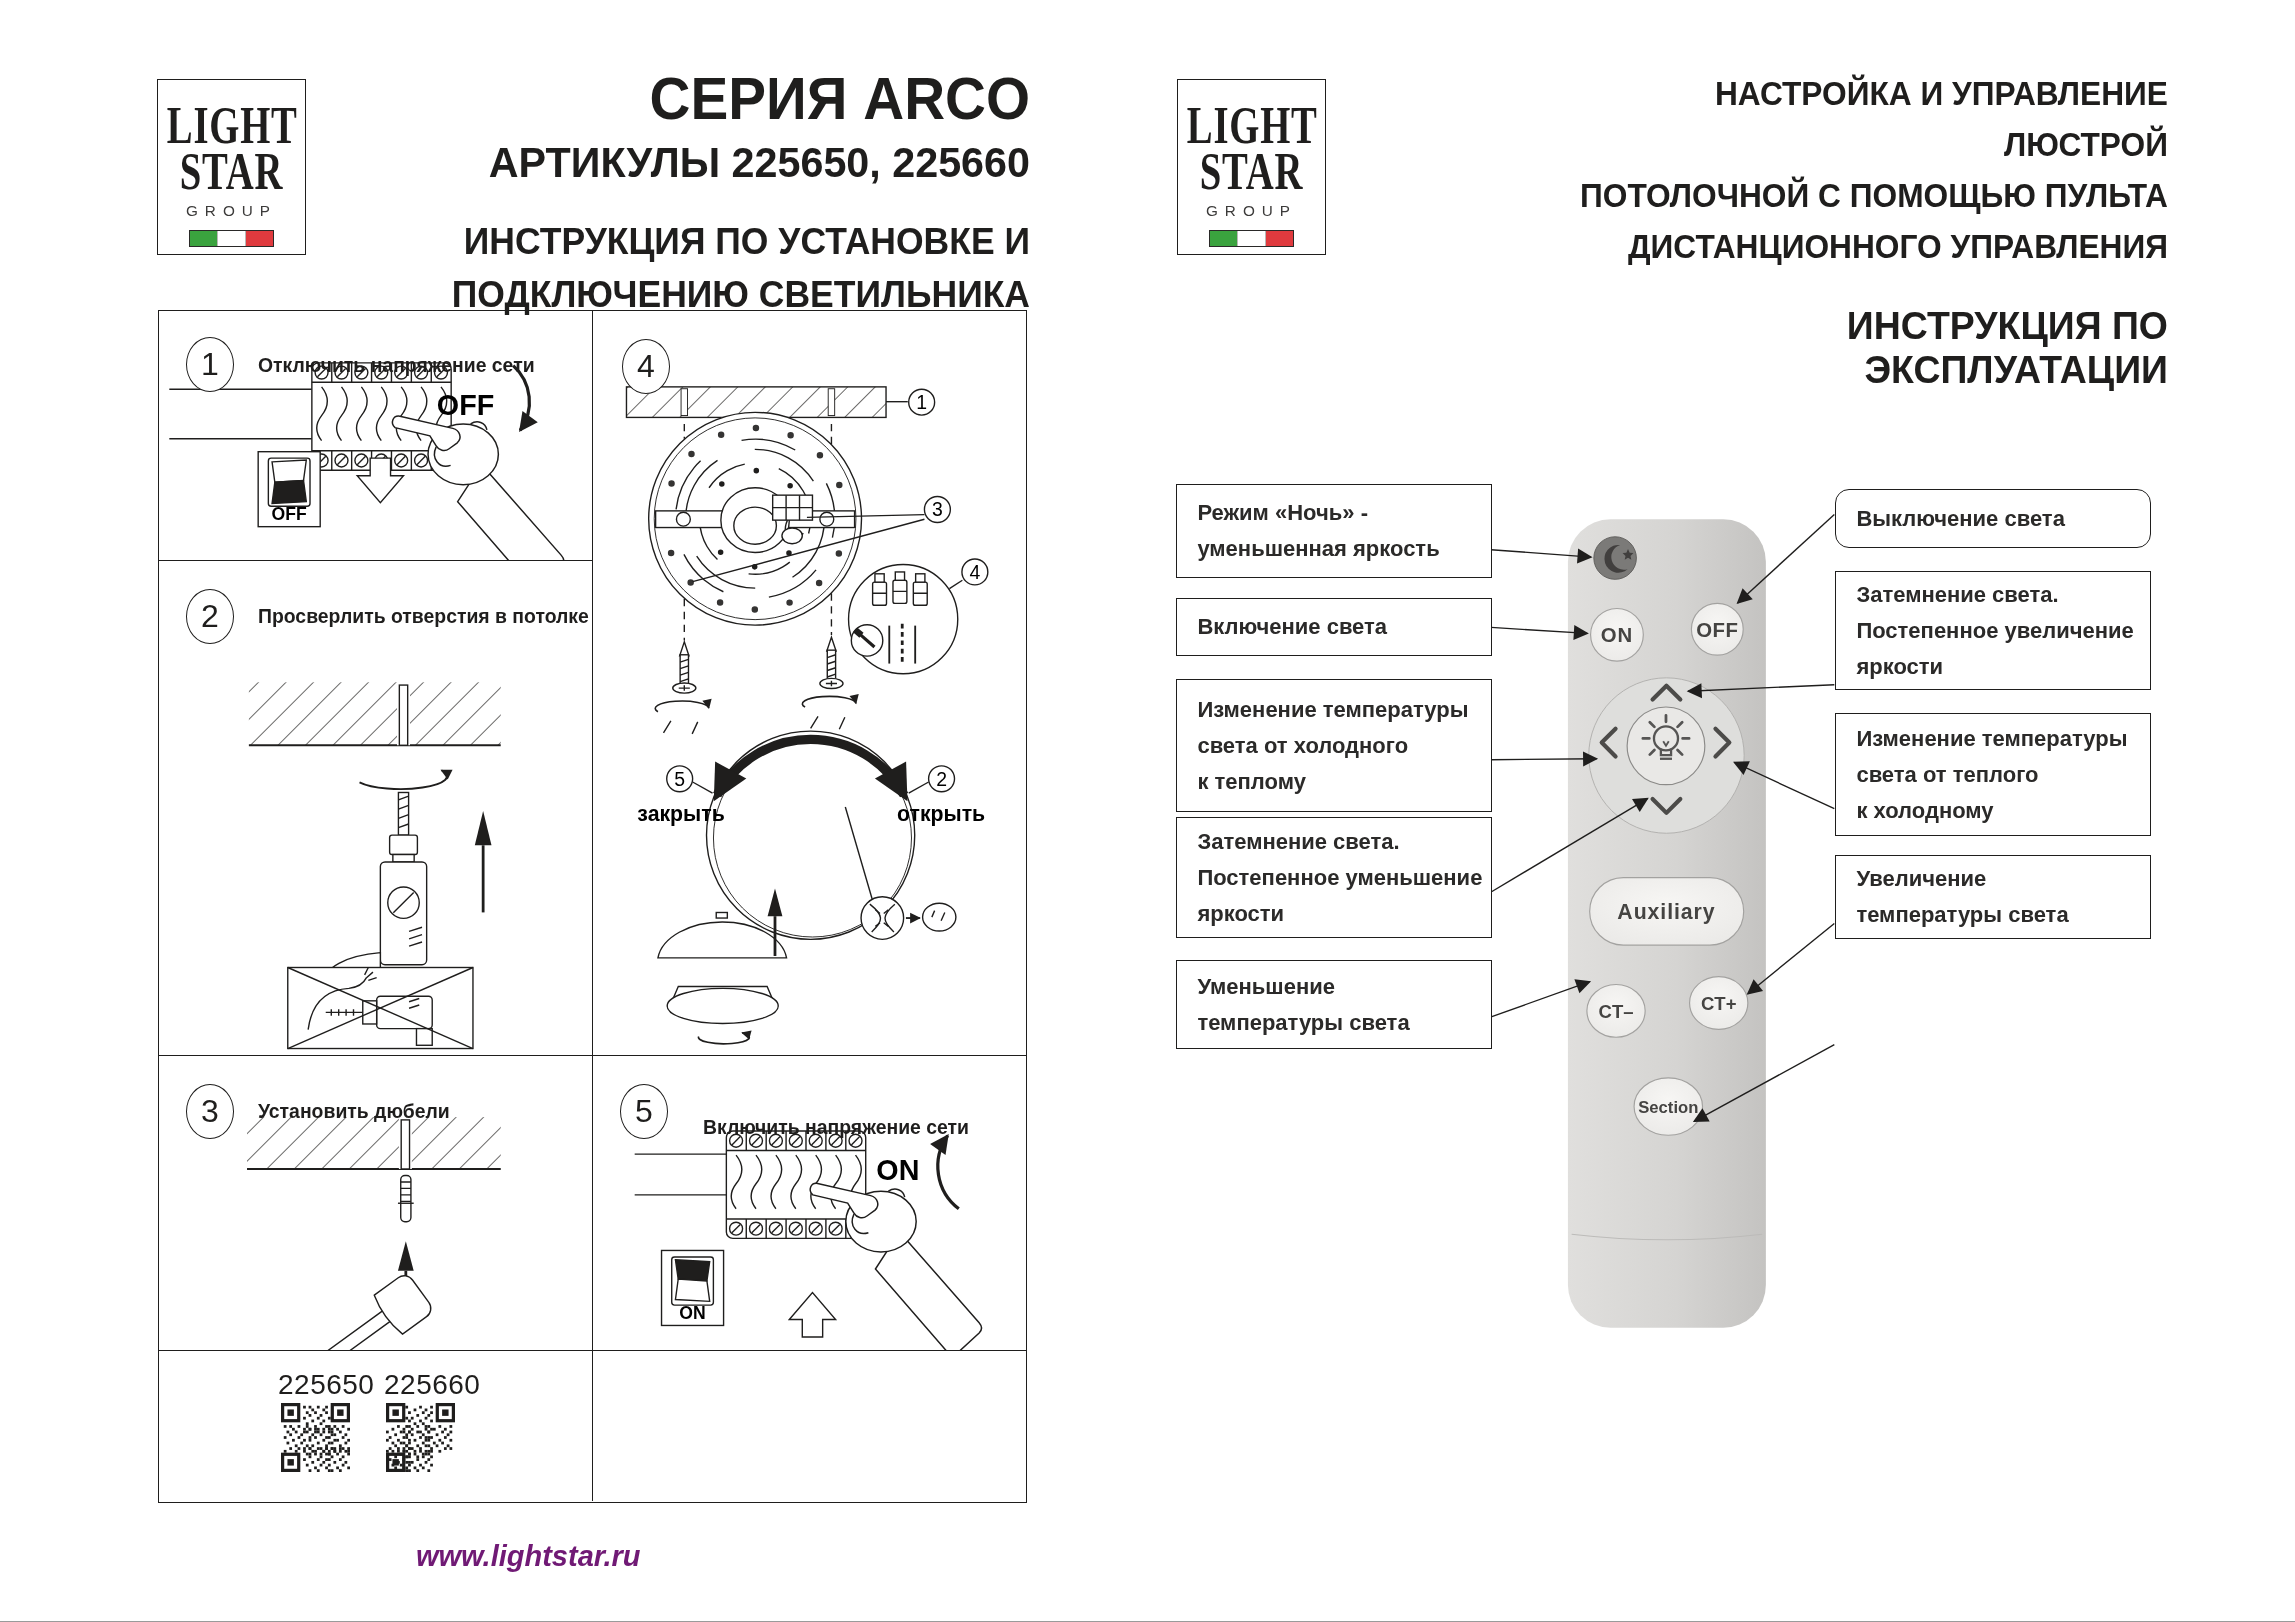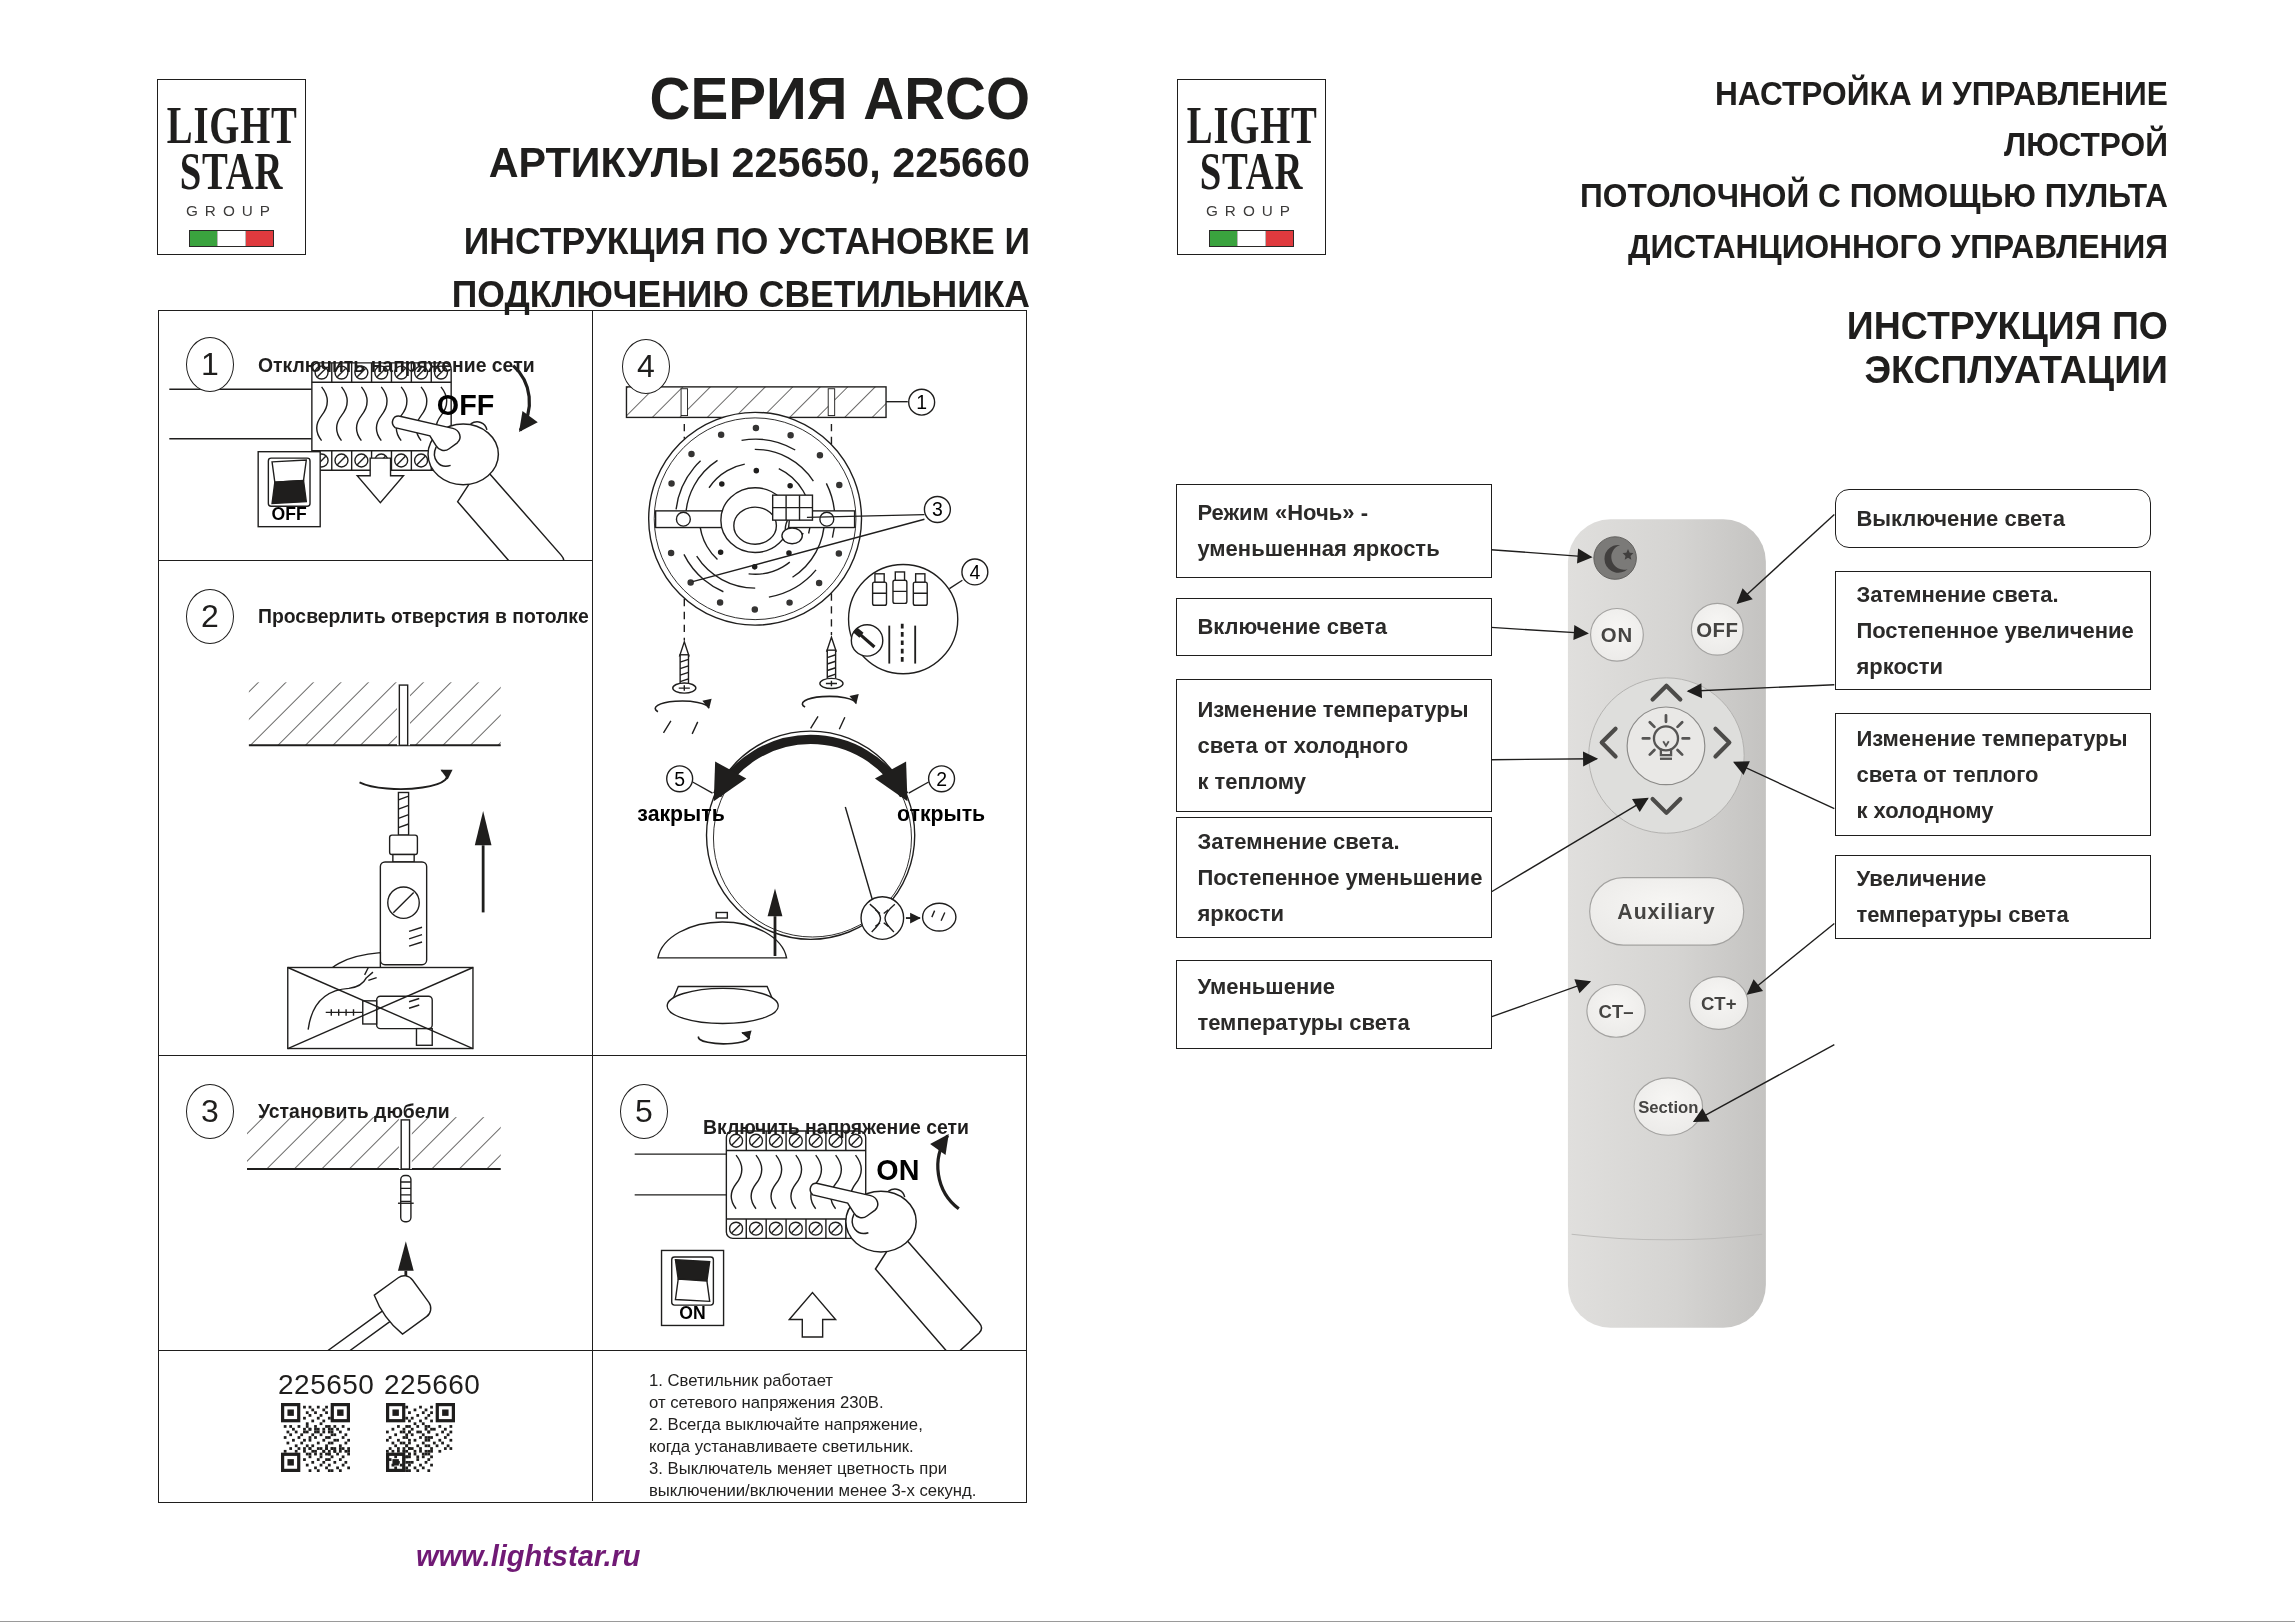--- a/index.html
+++ b/index.html
@@ -421,28 +421,20 @@
           <polygon points="178,440 252,444 246,486 184,482" fill="#1f1e1d"></polygon>
           <polygon points="184,482 246,486 252,530 178,526"></polygon>
         </g>
         <text x="215" y="568" text-anchor="middle" font-size="38" font-weight="700">ON</text>
         <path d="M424,569 l50,-58 l50,58 h-28 v38 h-44 v-38 z" fill="#ffffff" stroke="#1f1e1d" stroke-width="3"></path>
       </svg>
       <div class="stepnum" style="left:27px;top:28px;">5</div>
       <div class="steplabel" style="left:110px;top:44px;margin-top:16px;">Включить напряжение сети</div>
     </div>
 
-    <div class="cell" style="left:434px;top:1040px;width:433px;height:150px;">
-      <div class="abs notes prelines" style="left:56px;top:18.5px;width:361px;">1. Светильник работает
-от сетевого напряжения 230В.
-2. Всегда выключайте напряжение,
-когда устанавливаете светильник.
-3. Выключатель меняет цветность при
-выключении/включении менее 3-х секунд.</div>
-    </div>
   </div>
 
   <div class="abs website" style="left:416px;top:1540px;">www.lightstar.ru</div>
 
   <div class="abs logobox" style="left:1177px;top:79px;">
     <div style="margin-top:23px;">
       <div class="serifline">LIGHT</div>
       <div class="serifline">STAR</div>
     </div>
     <div class="groupline">GROUP</div>

